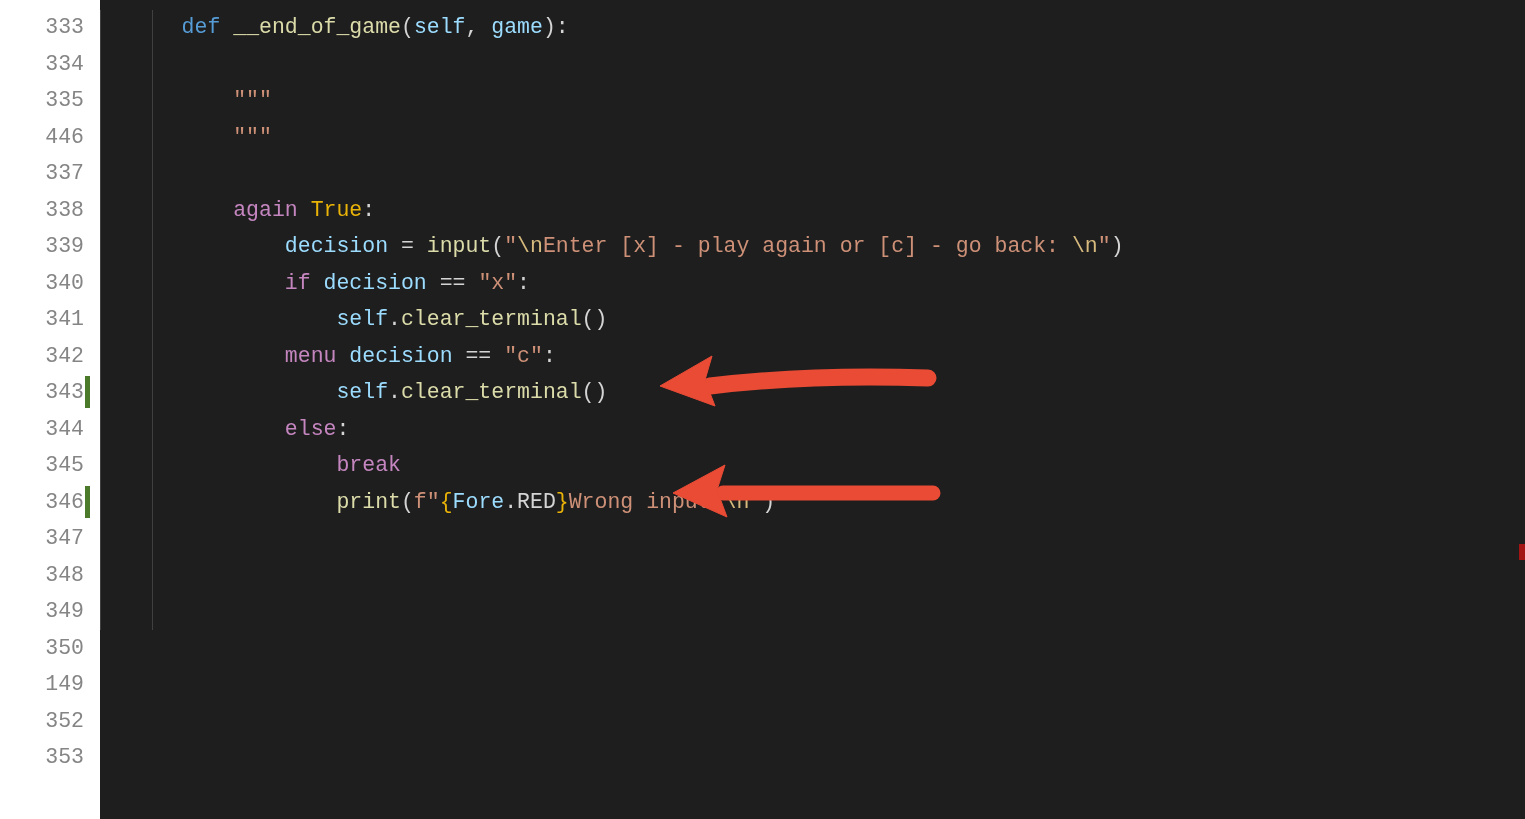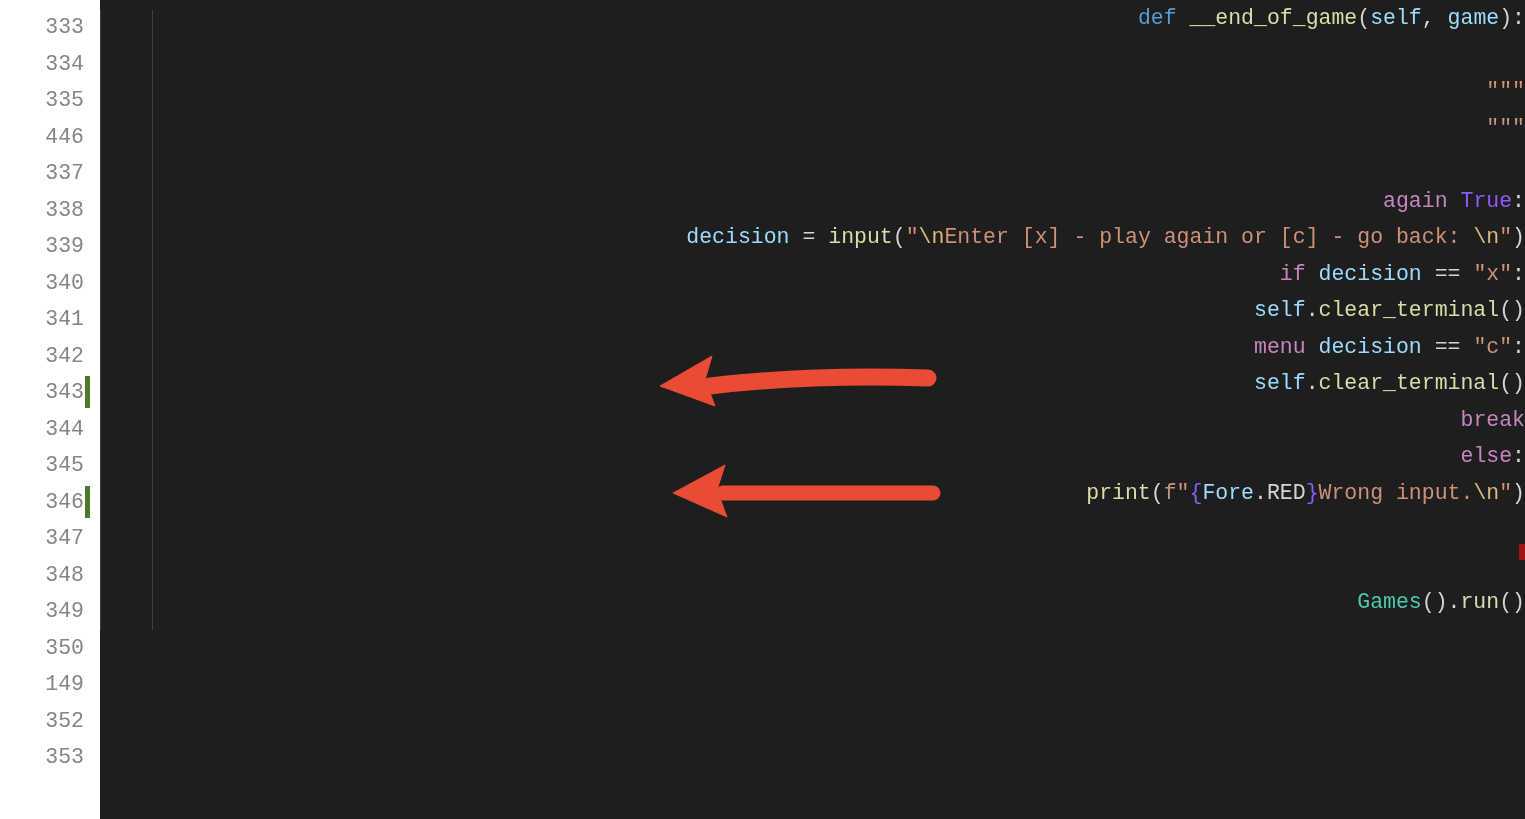--- a/index.html
+++ b/index.html
@@ -37,32 +37,32 @@
     left: 85px;
     top: 2px;
     width: 5px;
     height: 32px;
     background: #4b7a2b;
   }
   .code-area {
     flex: 1;
     padding-left: 30px;
     position: relative;
-    text-align: right;
+    padding-top: 9px;
   }
   .code-line {
     height: 36.5px;
     white-space: pre;
   }
   .kw { color: #569cd6; }
   .fn { color: #dcdcaa; }
   .var { color: #9cdcfe; }
   .param { color: #9cdcfe; }
   .str { color: #ce9178; }
-  .const { color: #8b5cf6; }
+  .const { color: #eab308; }
   .punct { color: #d4d4d4; }
   .cls { color: #4ec9b0; }
   .flow { color: #c586c0; }
   .esc { color: #d7ba7d; }
   .ident { color: #d4d4d4; }
 
   .indent-guide {
     position: absolute;
     top: 0;
     width: 1px;
@@ -120,26 +120,25 @@
     <div class="code-line"></div>
     <div class="code-line">        <span class="str">"""</span></div>
     <div class="code-line">        <span class="str">"""</span></div>
     <div class="code-line"></div>
     <div class="code-line">        <span class="flow">again</span> <span class="const">True</span><span class="punct">:</span></div>
     <div class="code-line">            <span class="var">decision</span><span class="punct"> = </span><span class="fn">input</span><span class="punct">(</span><span class="str">"</span><span class="esc">\n</span><span class="str">Enter [x] - play again or [c] - go back: </span><span class="esc">\n</span><span class="str">"</span><span class="punct">)</span></div>
     <div class="code-line">            <span class="flow">if</span> <span class="var">decision</span><span class="punct"> == </span><span class="str">"x"</span><span class="punct">:</span></div>
     <div class="code-line">                <span class="param">self</span><span class="punct">.</span><span class="fn">clear_terminal</span><span class="punct">()</span></div>
     <div class="code-line">            <span class="flow">menu</span> <span class="var">decision</span><span class="punct"> == </span><span class="str">"c"</span><span class="punct">:</span></div>
     <div class="code-line">                <span class="param">self</span><span class="punct">.</span><span class="fn">clear_terminal</span><span class="punct">()</span></div>
+    <div class="code-line">            <span class="flow">else</span><span class="punct">:</span></div>
     <div class="code-line">                <span class="flow">break</span></div>
-    <div class="code-line">            <span class="flow">else</span><span class="punct">:</span></div>
     <div class="code-line">                <span class="fn">print</span><span class="punct">(</span><span class="str">f"</span><span class="const">{</span><span class="var">Fore</span><span class="punct">.</span><span class="ident">RED</span><span class="const">}</span><span class="str">Wrong input.</span><span class="esc">\n</span><span class="str">"</span><span class="punct">)</span></div>
     <div class="code-line"></div>
     <div class="code-line"></div>
-    <div class="code-line"><span class="cls">Games</span><span class="punct">()</span><span class="punct">.</span><span class="fn">run</span><span class="punct">()</span></div>
     <div class="code-line"></div>
 
     <div class="arrow" style="left:550px; top:348px;">
       <svg width="290" height="75" viewBox="0 0 290 75">
         <g fill="#e94b35" stroke="#e94b35">
           <path d="M 60 38 Q 160 26 278 30" stroke-width="17" fill="none" stroke-linecap="round"></path>
           <path d="M 10 38 L 62 8 L 55 32 L 65 58 Z" stroke-width="1"></path>
         </g>
       </svg>
     </div>

